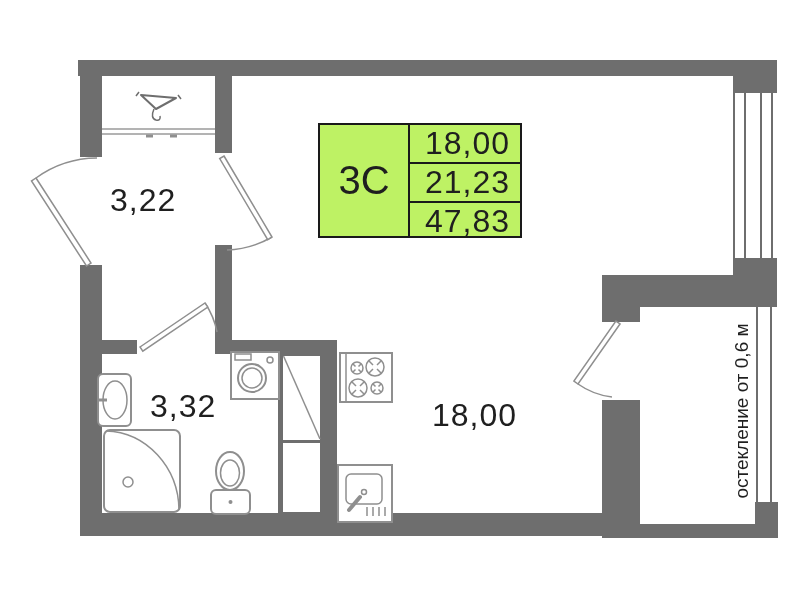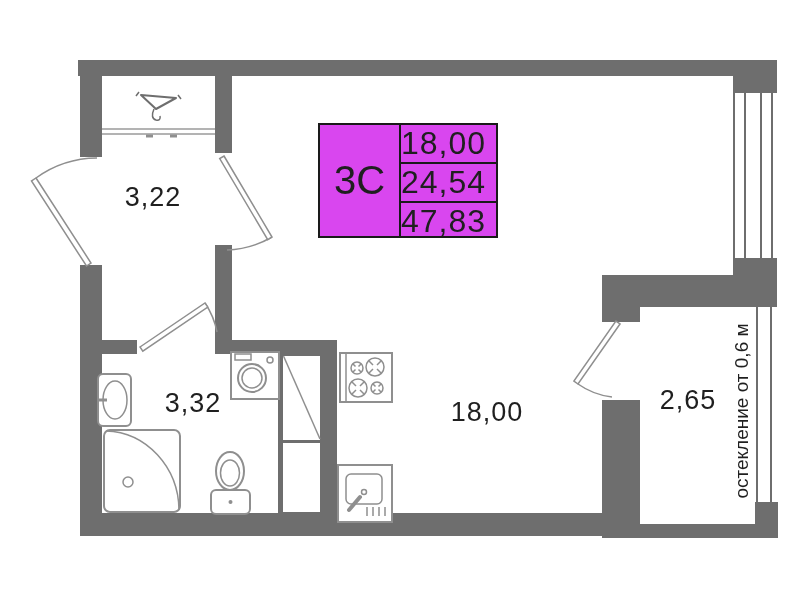--- a/index.html
+++ b/index.html
@@ -1,27 +1,27 @@
 <!DOCTYPE html>
 <html><head>
 <meta charset="utf-8">
 <style>
   html,body{margin:0;padding:0;background:#ffffff;}
   #stage{position:relative;width:799px;height:600px;background:#ffffff;overflow:hidden;
          font-family:"Liberation Sans", sans-serif;}
   .wall{position:absolute;background:#6e6e6e;}
   .cut{position:absolute;background:#ffffff;}
   svg.overlay{position:absolute;left:0;top:0;}
-  .room-label{position:absolute;font-size:27px;color:#1f1f1f;text-align:center;
+  .room-label{position:absolute;font-size:32px;color:#1f1f1f;
               letter-spacing:1px;white-space:nowrap;}
   .glazing-note{position:absolute;left:640px;top:400px;width:204px;height:22px;
                 transform:rotate(-90deg);font-size:19px;color:#1f1f1f;text-align:center;
                 white-space:nowrap;}
-  .info-table{position:absolute;left:318px;top:123px;width:180px;height:115px;
-              border:2px solid #1a1a1a;box-sizing:border-box;display:flex;background:#d946ef;}
+  .info-table{position:absolute;left:318px;top:123px;width:204px;height:115px;
+              border:2px solid #1a1a1a;box-sizing:border-box;display:flex;background:#bef264;}
   .info-table .type-cell{width:88px;border-right:2px solid #1a1a1a;display:flex;
               align-items:center;justify-content:center;font-size:40px;color:#1f1f1f;}
   .info-table .areas-col{flex:1;display:flex;flex-direction:column;}
   .info-table .areas-col .row{flex:1;display:flex;align-items:center;justify-content:flex-end;
               padding-right:10px;font-size:32px;color:#1f1f1f;letter-spacing:1px;}
   .info-table .areas-col .row + .row{border-top:2px solid #1a1a1a;}
 </style>
 </head>
 <body>
 
@@ -134,26 +134,25 @@
       <rect x="346" y="474" width="36" height="30" rx="5" stroke-width="1.5"></rect>
       <path d="M349,510 L360,497" stroke-width="4" stroke-linecap="round"></path>
       <circle cx="364" cy="492" r="2.5" fill="none" stroke-width="1.5"></circle>
       <path d="M367,507 v9 M373,507 v9 M379,507 v9 M385,507 v9" stroke-width="1.5"></path>
     </g>
   </svg>
 
   <div class="room-label" style="left:110px;top:182px;width:86px;">3,22</div>
   <div class="room-label" style="left:150px;top:388px;width:86px;">3,32</div>
   <div class="room-label" style="left:432px;top:397px;width:110px;">18,00</div>
-  <div class="room-label" style="left:645px;top:385px;width:86px;">2,65</div>
 
   <div class="glazing-note">остекление от 0,6 м</div>
 
   <div class="info-table">
     <div class="type-cell">3С</div>
     <div class="areas-col">
       <div class="row">18,00</div>
-      <div class="row">24,54</div>
+      <div class="row">21,23</div>
       <div class="row">47,83</div>
     </div>
   </div>
 
 </div>
 
 </body></html>

